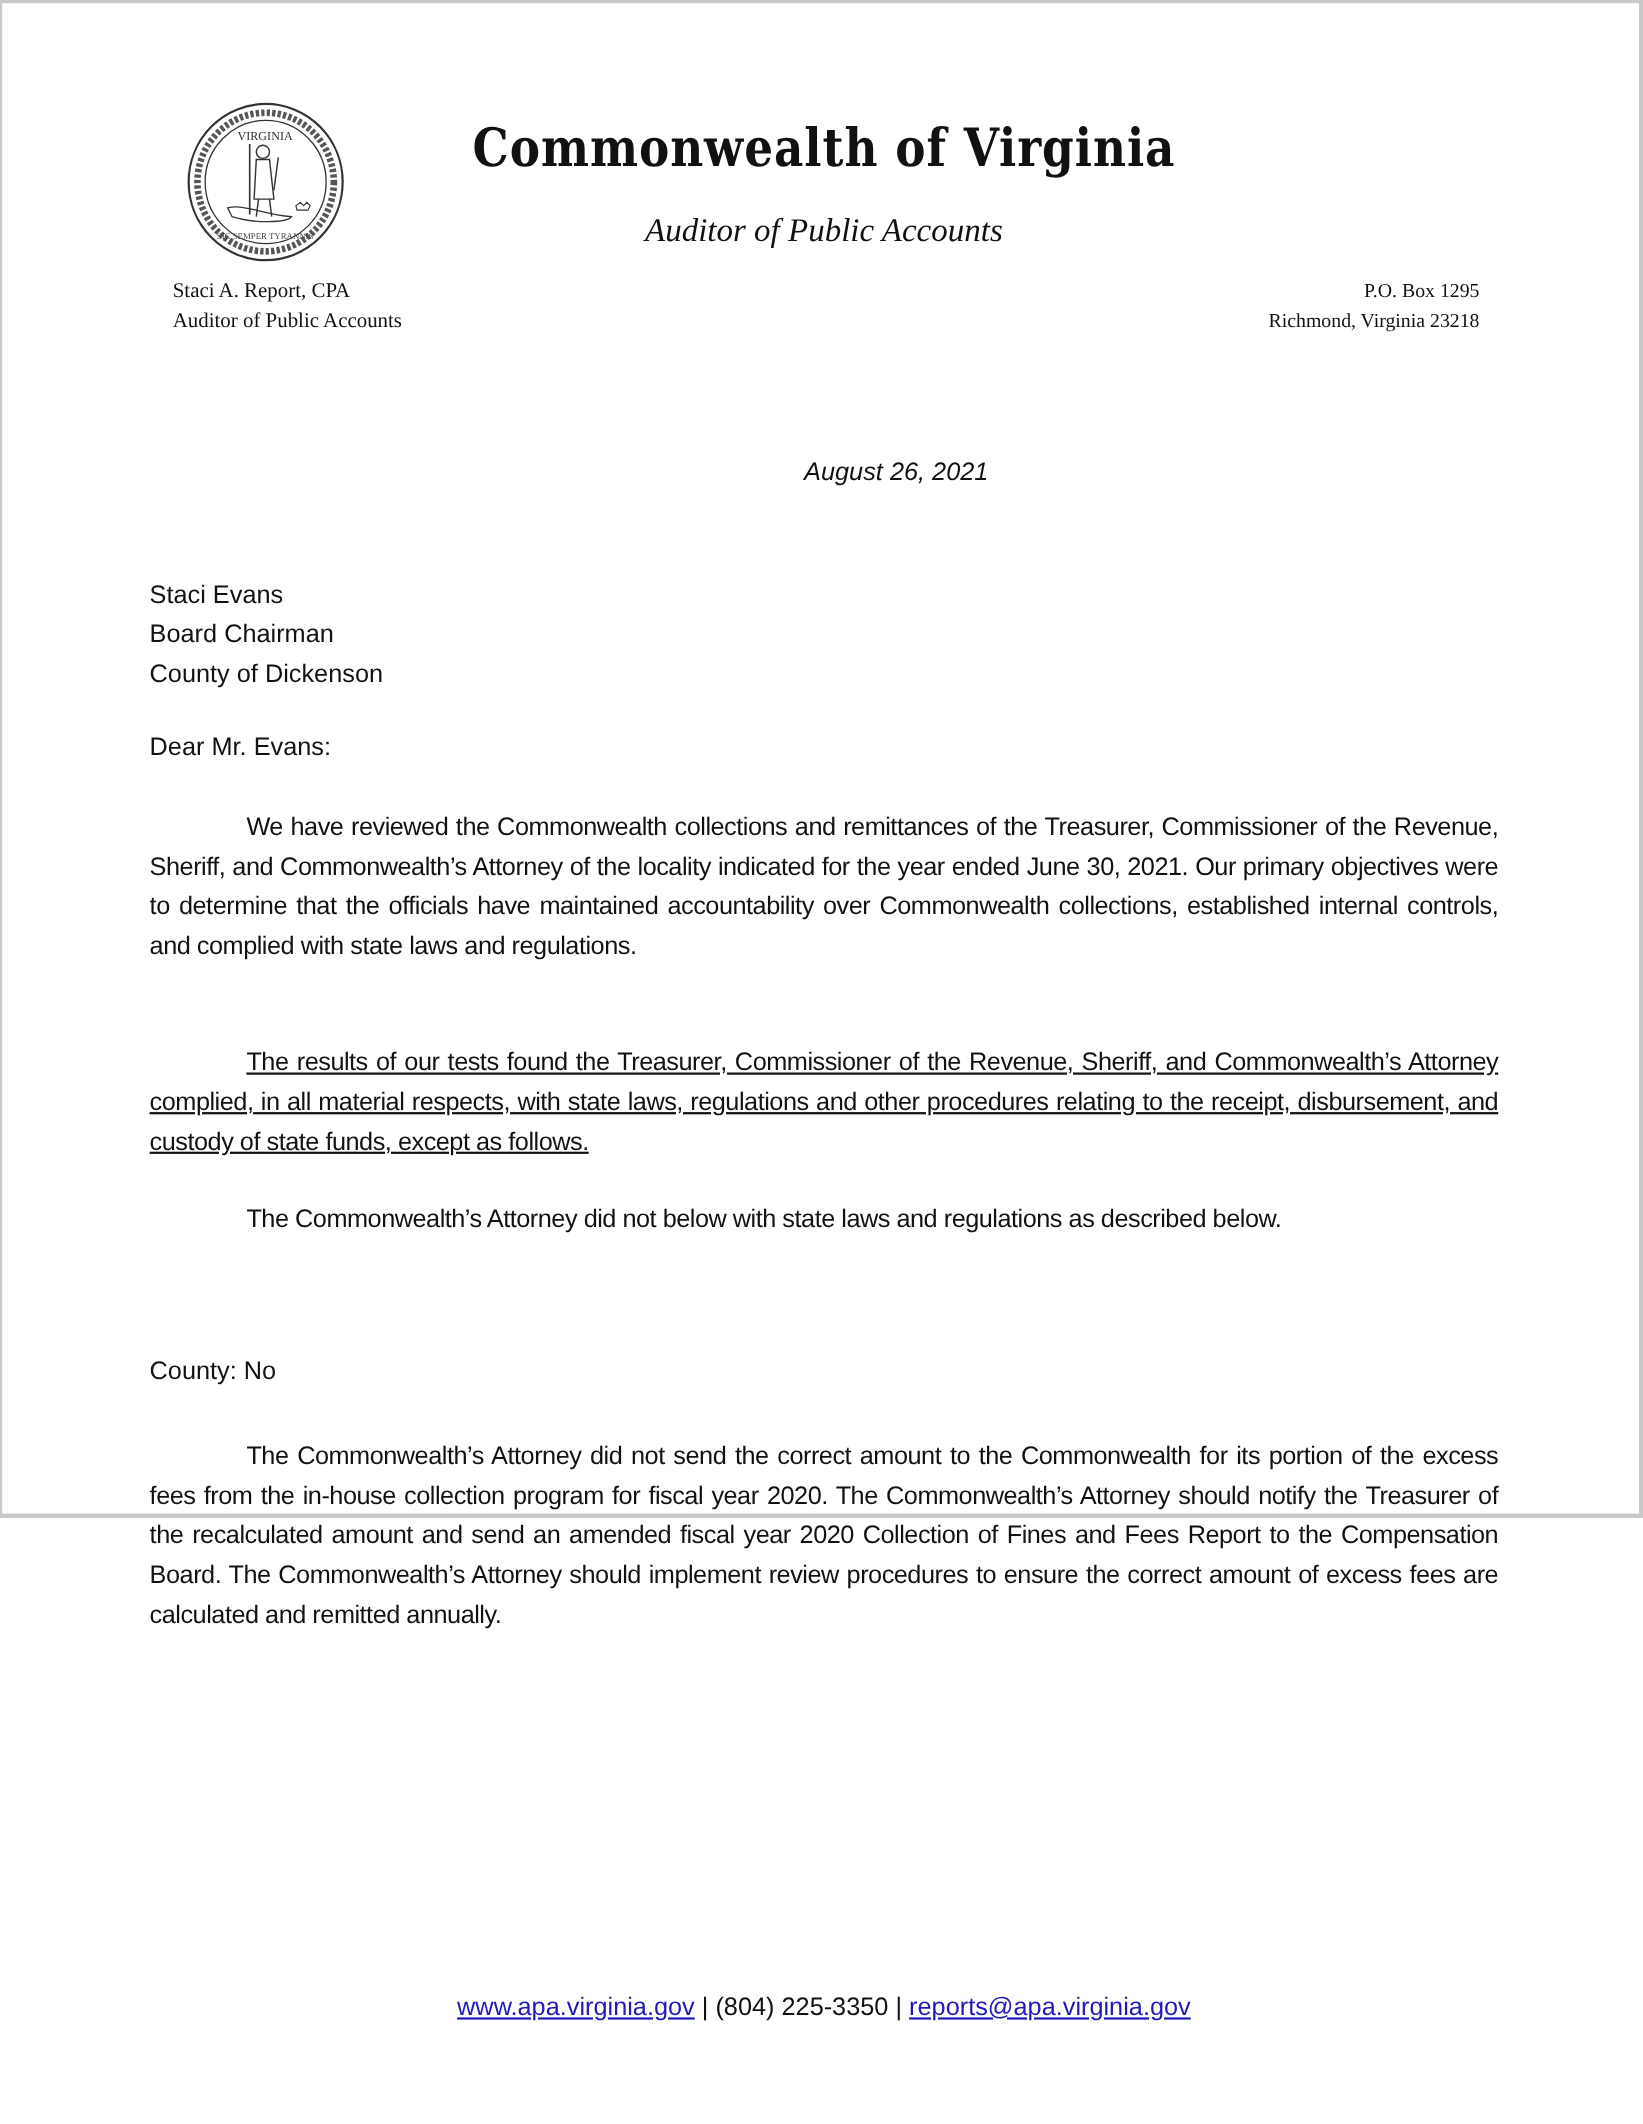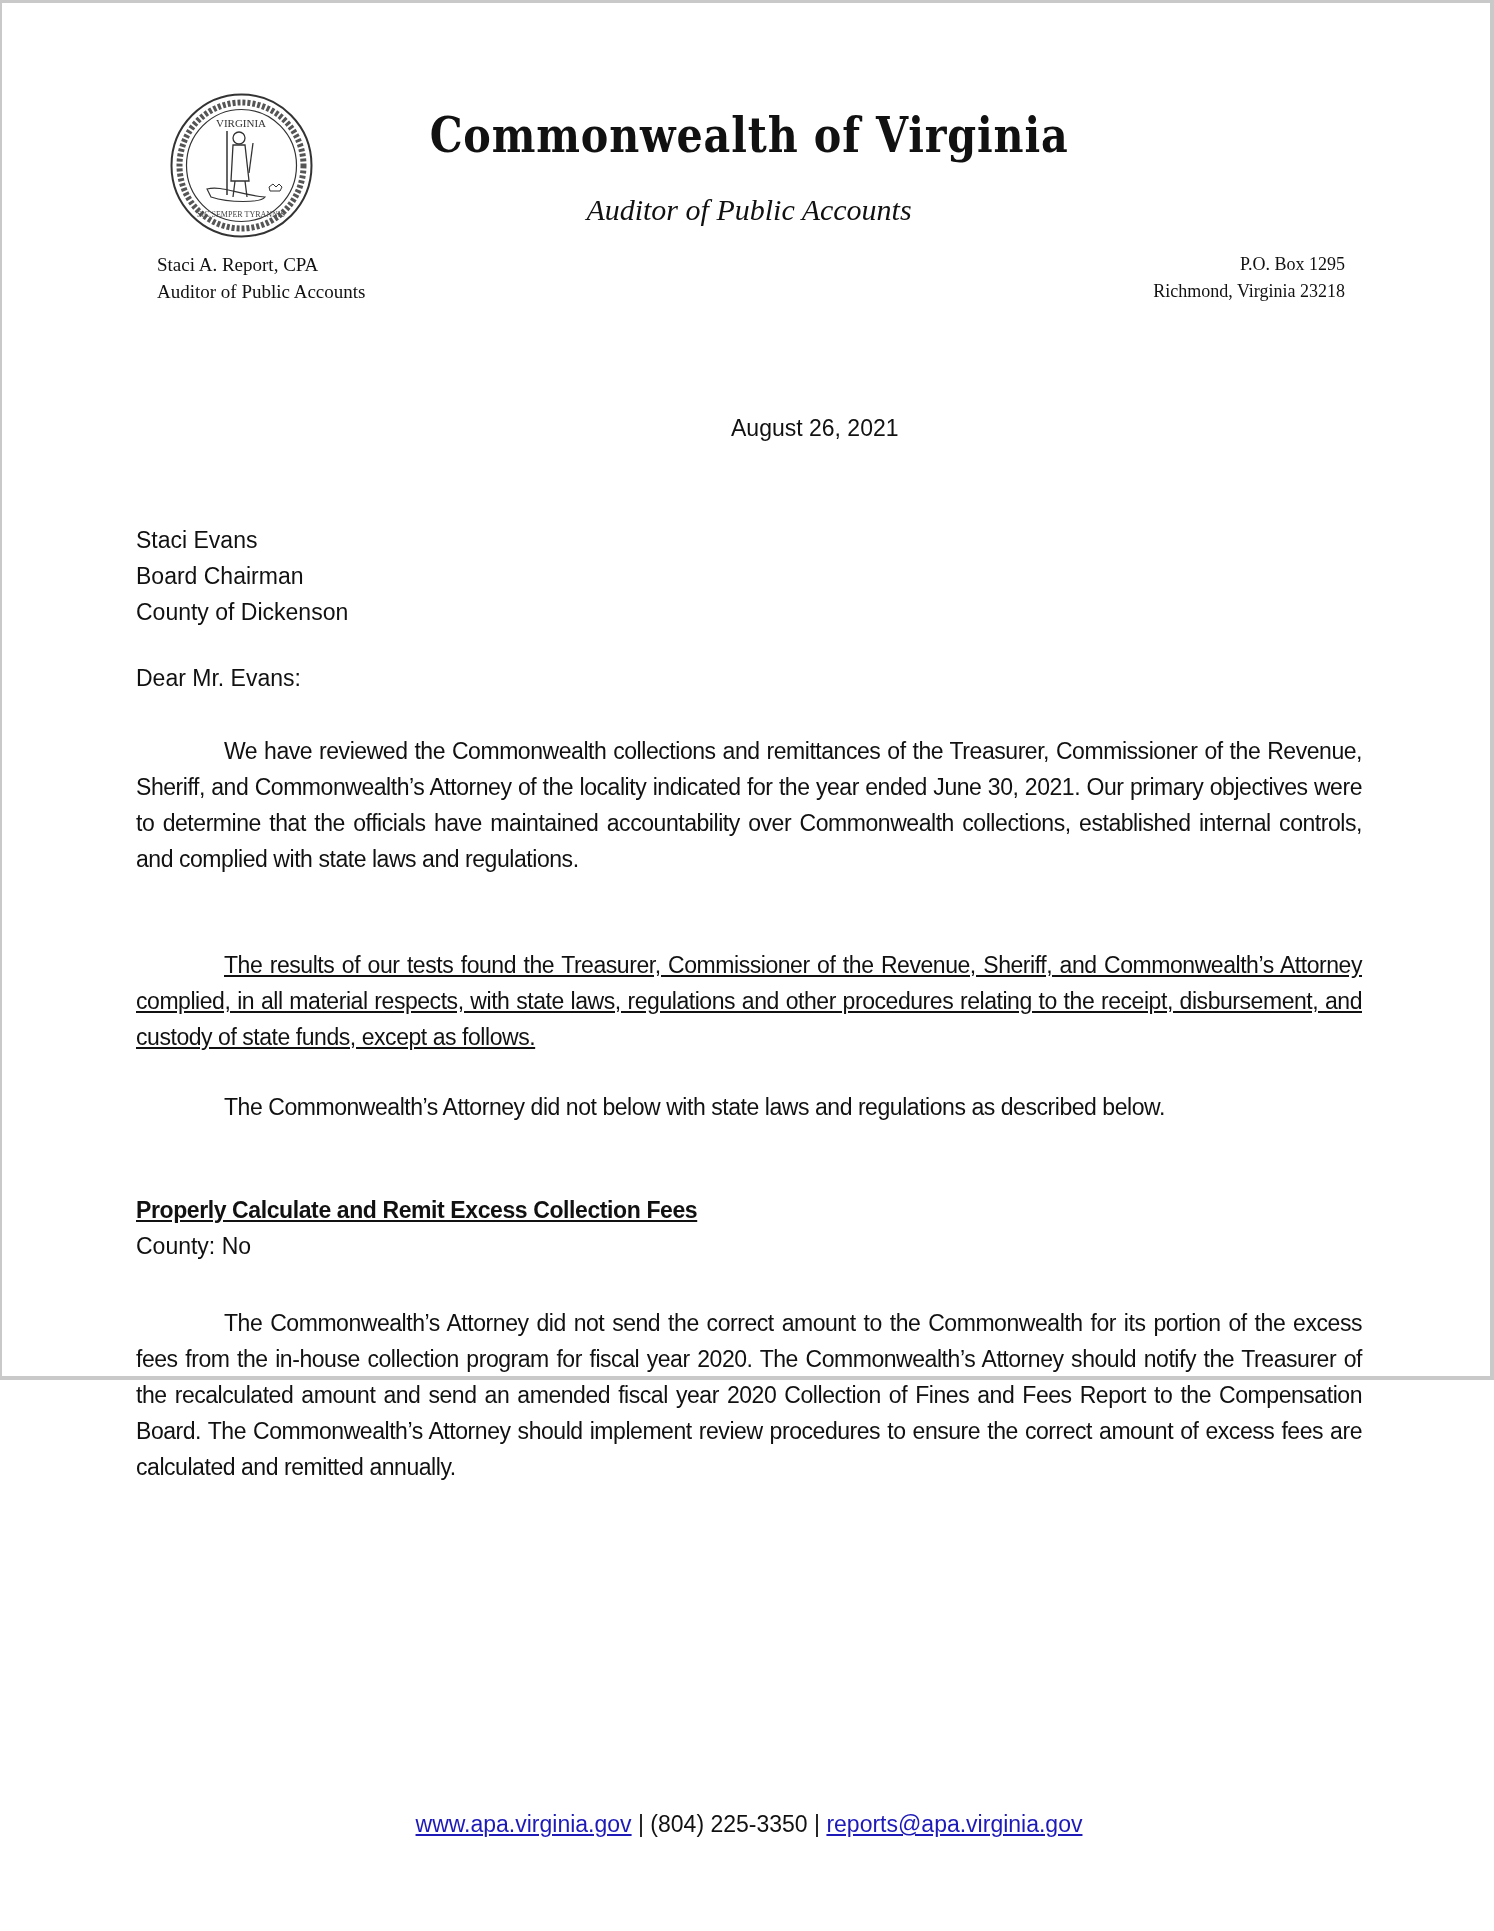--- a/index.html
+++ b/index.html
@@ -7,21 +7,21 @@
   .page { position:absolute; left:0; top:0; width:1494px; height:1380px; box-sizing:border-box;
           border-top:3px solid #c9c9c9; border-left:2px solid #c9c9c9; border-right:4px solid #c9c9c9; border-bottom:4px solid #c9c9c9; background:#fff; }
   .abs { position:absolute; white-space:nowrap; }
   .serif { font-family:"Liberation Serif", "DejaVu Serif", serif; color:#111; }
   .body-font { font-family:"Liberation Sans", "DejaVu Sans", sans-serif; color:#111; }
   .seal { position:absolute; left:167px; top:90px; width:145px; height:145px; }
   .title { left:0; width:1494px; top:104px; text-align:center; font-family:"DejaVu Serif", "Liberation Serif", serif; font-weight:bold; font-size:48px; letter-spacing:1px; color:#111; transform:scaleX(0.86); transform-origin:748px 0; }
   .subtitle { left:0; width:1494px; top:190px; text-align:center; font-style:italic; font-size:30px; }
   .hdr-left { left:155px; font-size:19px; line-height:27px; top:248px; }
   .hdr-right { right:145px; text-align:right; font-size:18px; line-height:27px; top:248px; }
-  .date { left:729px; top:412px; font-size:23px; }
+  .date { left:729px; top:412px; font-size:23px;font-style:italic; }
   .addr { left:134px; top:519px; font-size:23px; line-height:36px; }
   .salutation { left:134px; top:662px; font-size:23px; }
   .para { position:absolute; left:134px; width:1226px; font-size:23px; line-height:36px; text-align:justify; text-align-last:left; letter-spacing:-0.45px; }
   .para .indent { display:inline-block; width:88px; }
   .p1 { top:730px; }
   .p2 { top:944px;text-decoration:underline; }
   .p3 { top:1086px; }
   .heading { left:134px; top:1194px; font-size:23px; font-weight:bold; text-decoration:underline; letter-spacing:-0.4px; }
   .repeat { left:134px; top:1230px; font-size:23px; }
   .p4 { top:1302px; }
@@ -68,21 +68,20 @@
     <div>Board Chairman</div>
     <div>County of Dickenson</div>
   </div>
 
   <div class="abs body-font salutation">Dear Mr. Evans:</div>
 
   <div class="para body-font p1"><span class="indent"></span><span>We have reviewed the Commonwealth collections and remittances of the Treasurer, Commissioner of the Revenue, Sheriff, and Commonwealth’s Attorney of the locality indicated for the year ended June 30, 2021.  Our primary objectives were to determine that the officials have maintained accountability over Commonwealth collections, established internal controls, and complied with state laws and regulations.</span></div>
   <div class="para body-font p2"><span class="indent"></span><span>The results of our tests found the Treasurer, Commissioner of the Revenue, Sheriff, and Commonwealth’s Attorney complied, in all material respects, with state laws, regulations and other procedures relating to the receipt, disbursement, and custody of state funds, except as follows.</span></div>
   <div class="para body-font p3"><span class="indent"></span><span>The Commonwealth’s Attorney did not below with state laws and regulations as described below.</span></div>
 
-  <div class="abs body-font heading">Properly Calculate and Remit Excess Collection Fees</div>
   <div class="abs body-font repeat">County: No</div>
 
   <div class="para body-font p4"><span class="indent"></span><span>The Commonwealth’s Attorney did not send the correct amount to the Commonwealth for its portion of the excess fees from the in-house collection program for fiscal year 2020.  The Commonwealth’s Attorney should notify the Treasurer of the recalculated amount and send an amended fiscal year 2020 Collection of Fines and Fees Report to the Compensation Board.  The Commonwealth’s Attorney should implement review procedures to ensure the correct amount of excess fees are calculated and remitted annually.</span></div>
 
   <div class="abs body-font footer">
     <a style="color: rgb(30, 26, 184);">www.apa.virginia.gov</a>
     <span class="sep">|</span>
     <span>(804) 225-3350</span>
     <span class="sep">|</span>
     <a style="color: rgb(30, 26, 184);">reports@apa.virginia.gov</a>

